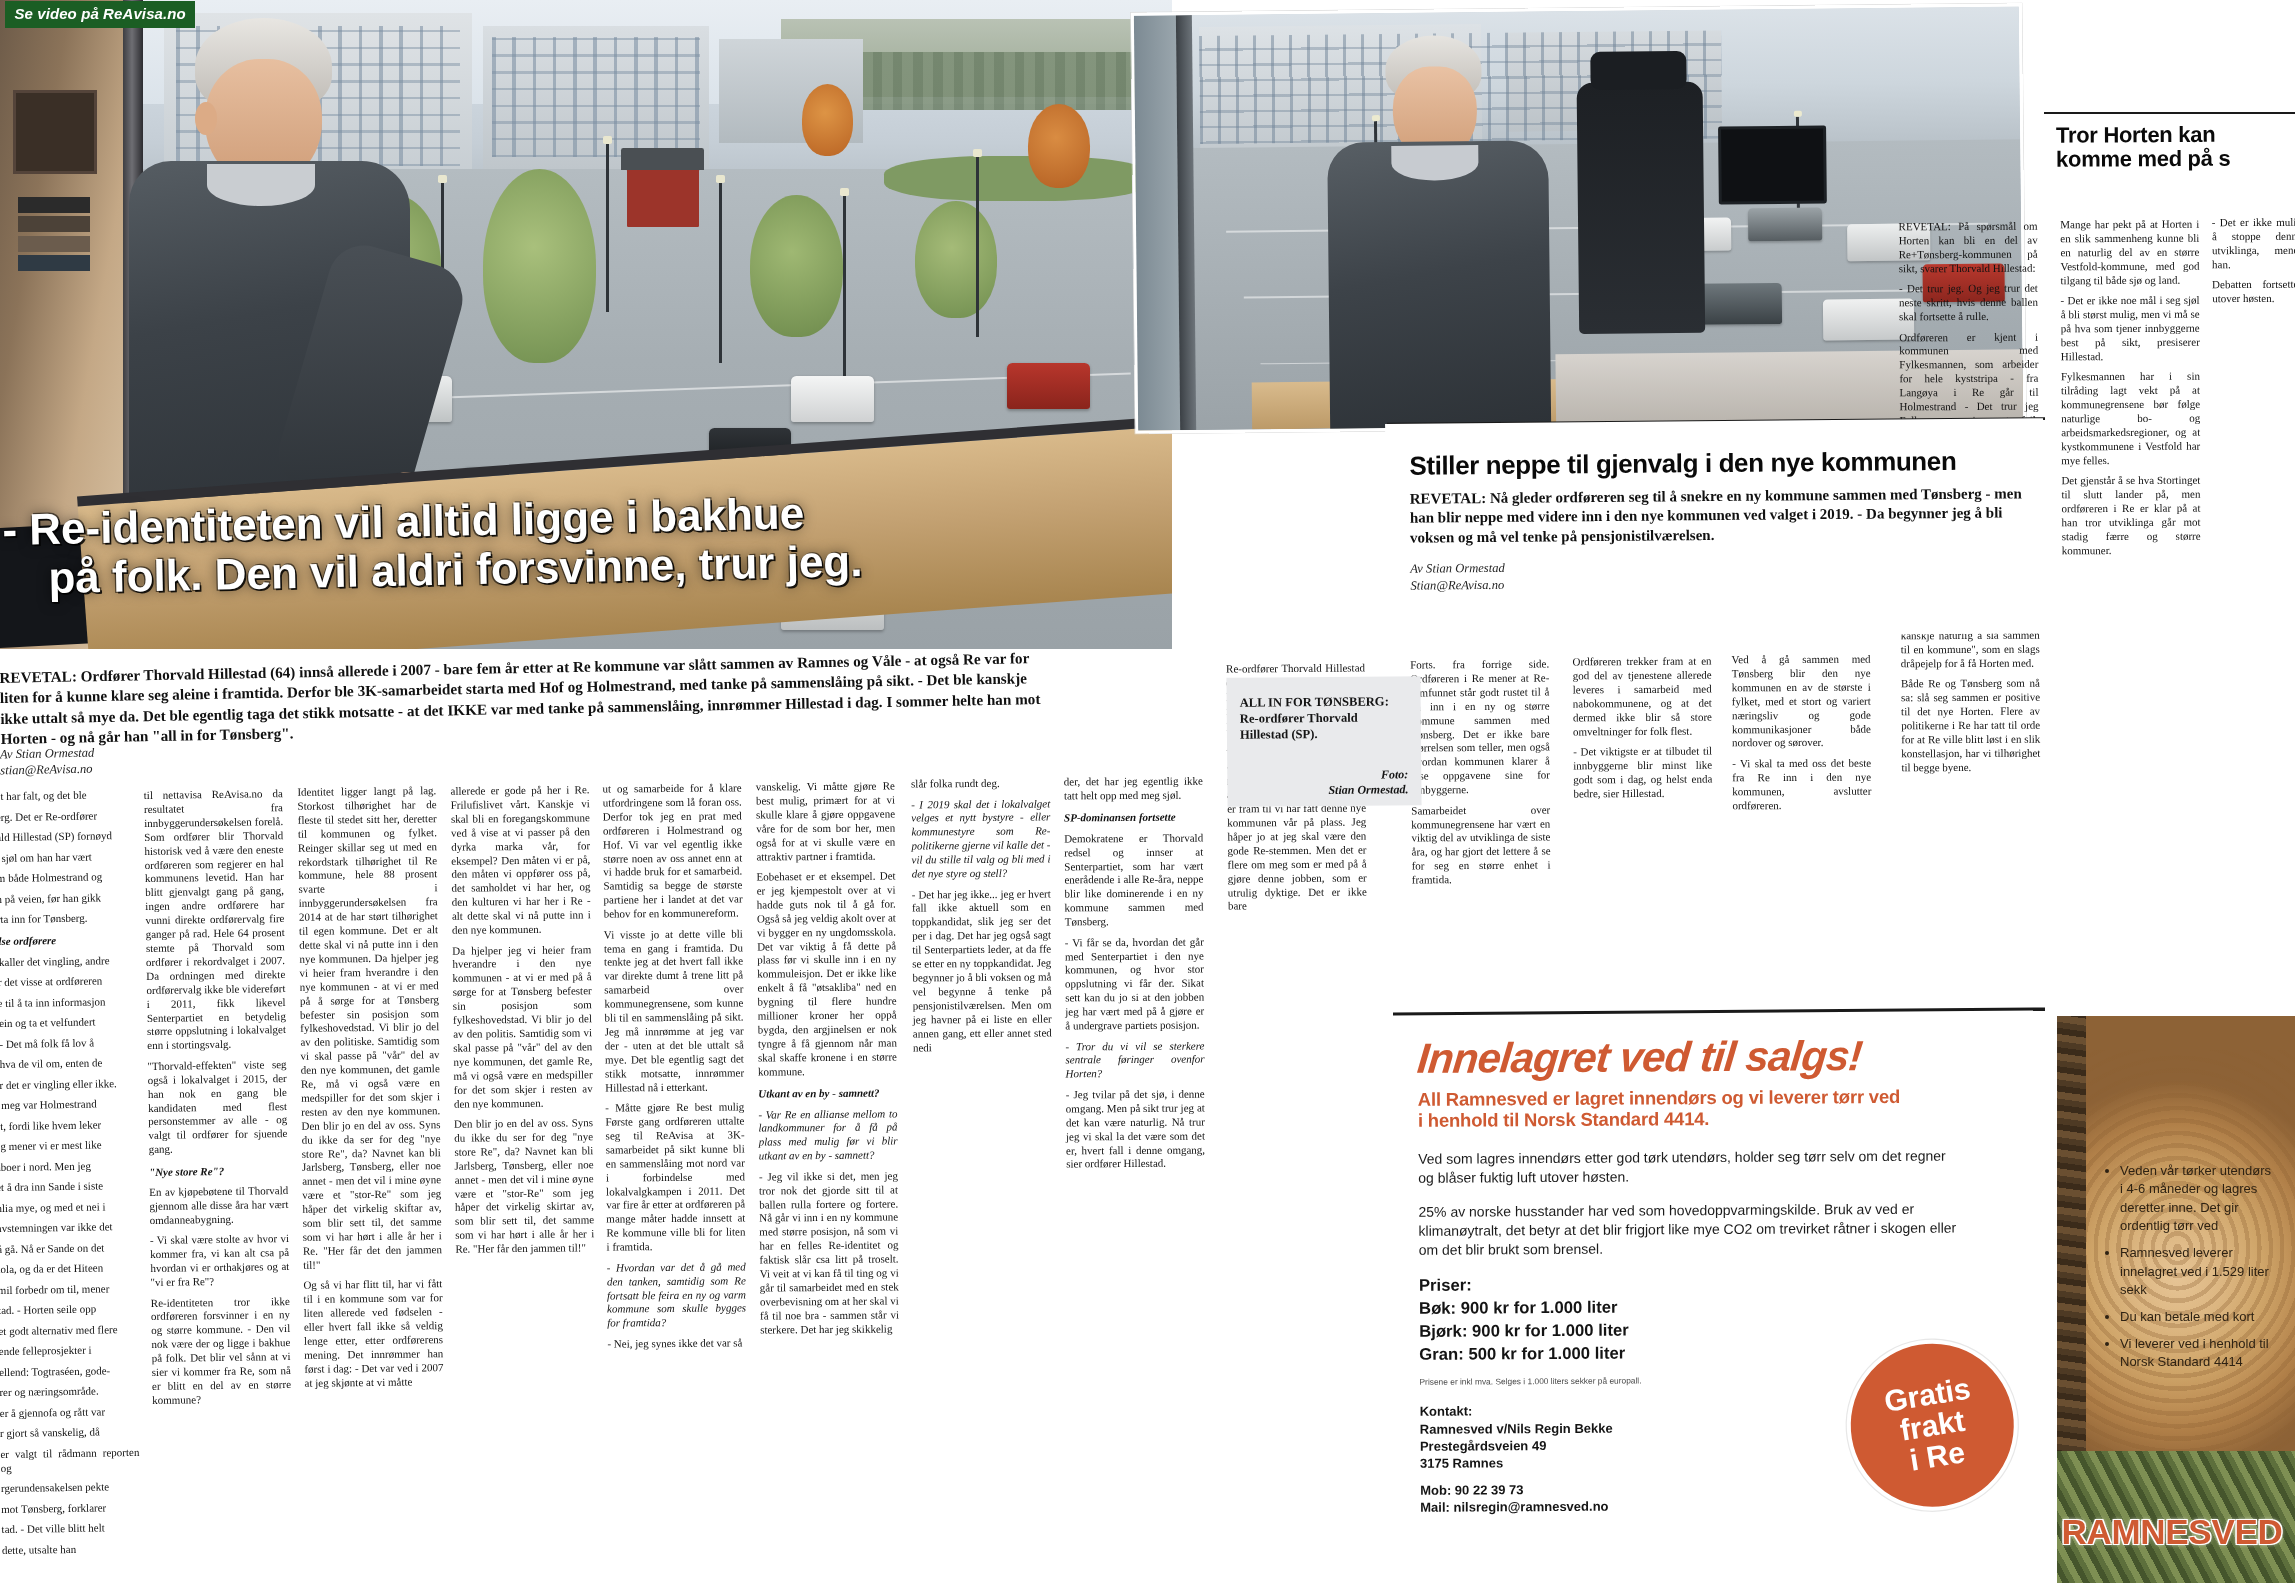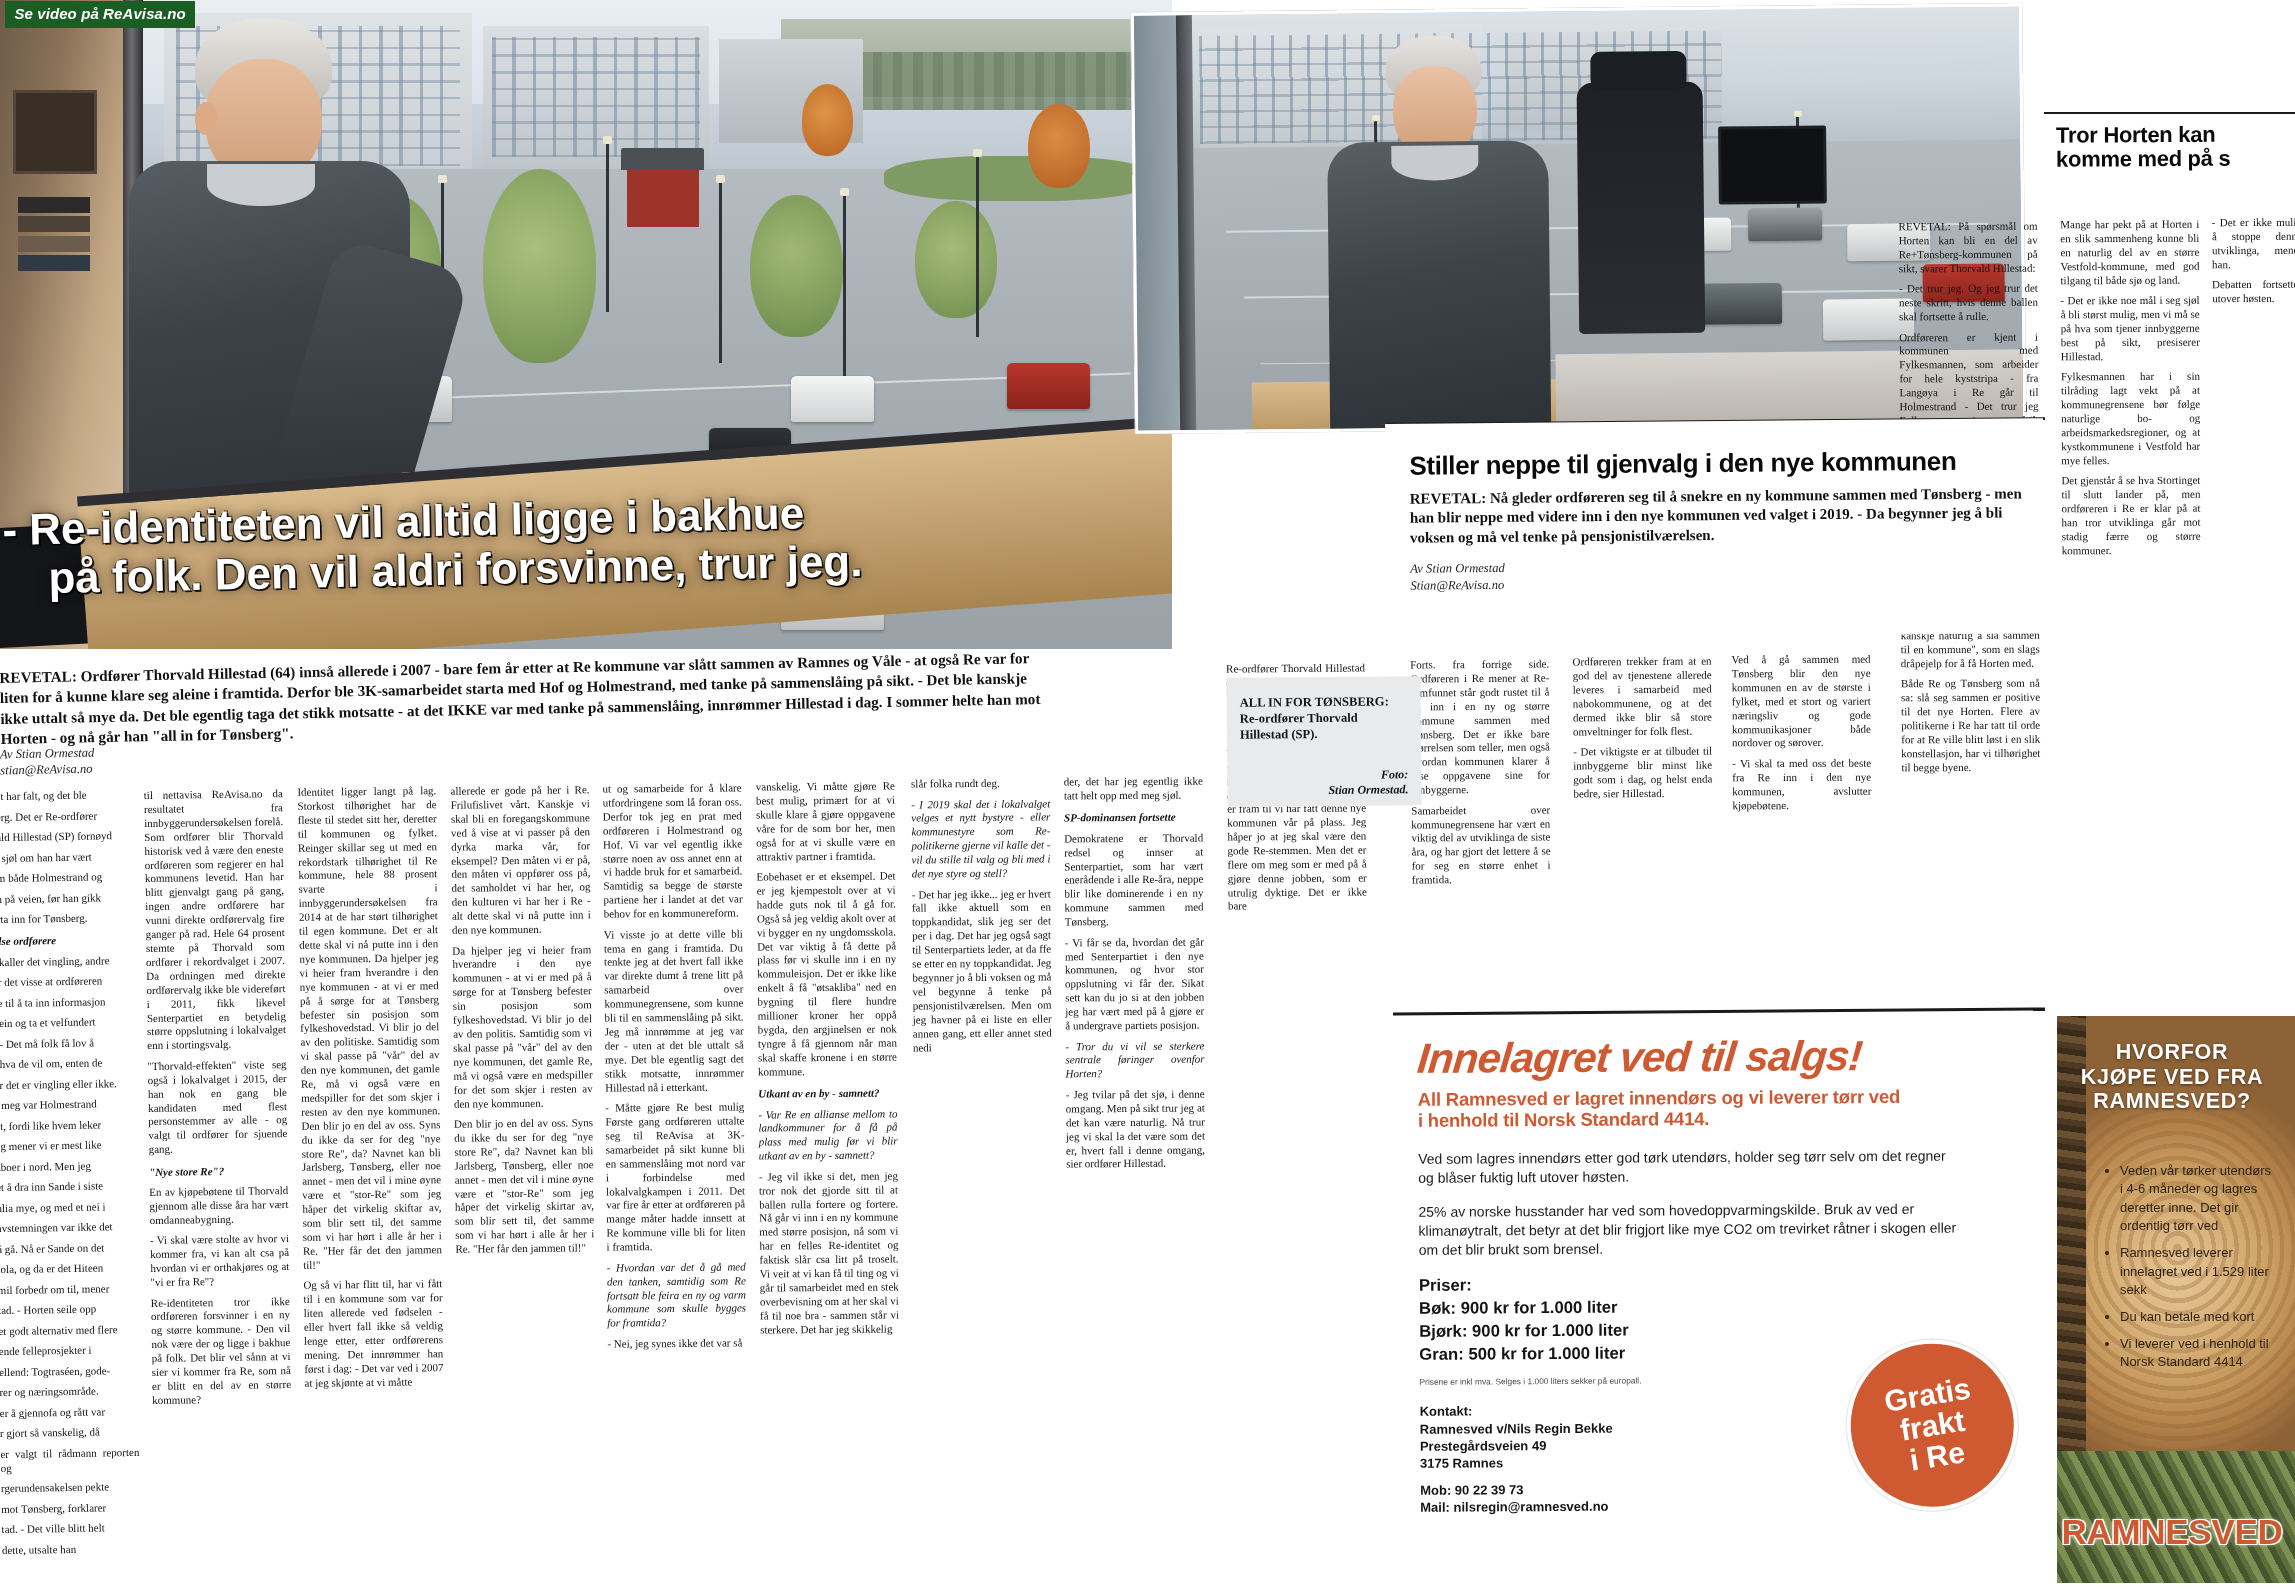--- a/index.html
+++ b/index.html
@@ -655,21 +655,21 @@
   <div class="col" id="col10">
       <p>Forts. fra forrige side. Ordføreren i Re mener at Re-samfunnet står godt rustet til å gå inn i en ny og større kommune sammen med Tønsberg. Det er ikke bare størrelsen som teller, men også hvordan kommunen klarer å løse oppgavene sine for innbyggerne.</p>
       <p>Samarbeidet over kommunegrensene har vært en viktig del av utviklinga de siste åra, og har gjort det lettere å se for seg en større enhet i framtida.</p>
     </div>
   <div class="col" id="col11">
       <p>Ordføreren trekker fram at en god del av tjenestene allerede leveres i samarbeid med nabokommunene, og at det dermed ikke blir så store omveltninger for folk flest.</p>
       <p>- Det viktigste er at tilbudet til innbyggerne blir minst like godt som i dag, og helst enda bedre, sier Hillestad.</p>
     </div>
   <div class="col" id="col12">
       <p>Ved å gå sammen med Tønsberg blir den nye kommunen en av de største i fylket, med et stort og variert næringsliv og gode kommunikasjoner både nordover og sørover.</p>
-      <p>- Vi skal ta med oss det beste fra Re inn i den nye kommunen, avslutter kjøpebøtene.</p>
+      <p>- Vi skal ta med oss det beste fra Re inn i den nye kommunen, avslutter ordføreren.</p>
     </div>
   <div class="col" id="col13">
       <p>REVETAL: På spørsmål om Horten kan bli en del av Re+Tønsberg-kommunen på sikt, svarer Thorvald Hillestad:</p>
       <p>- Det trur jeg. Og jeg trur det neste skritt, hvis denne ballen skal fortsette å rulle.</p>
       <p>Ordføreren er kjent i kommunen med Fylkesmannen, som arbeider for hele kyststripa - fra Langøya i Re går til Holmestrand - Det trur jeg Fylkesmannen gjør en stor feil. Hvis du ser på kartet, ser du den stripa med land som plutselig skal være en tynn stripe av Vestfold.</p>
       <p>Holmestrand inn i en eventuell ny kommune med Re, Tønsberg og Horten på sikt? Jeg tenker som så at dersom Fylkesmannen ikke hadde gjort det, hadde Horten blitt en innekkent enklave i Re+Tønsberg. Da kunne det kanskje gått enda kortere til man sa "shit no, dette her er kanskje naturlig å slå sammen til en kommune", som en slags dråpejelp for å få Horten med.</p>
       <p>Både Re og Tønsberg som nå sa: slå seg sammen er positive til det nye Horten. Flere av politikerne i Re har tatt til orde for at Re ville blitt løst i en slik konstellasjon, har vi tilhørighet til begge byene.</p>
     </div>
   <div class="col" id="col14">
       <p>Mange har pekt på at Horten i en slik sammenheng kunne bli en naturlig del av en større Vestfold-kommune, med god tilgang til både sjø og land.</p>
@@ -714,25 +714,20 @@
       <span>frakt</span>
       <span>i Re</span>
     </div>
   </div>
 
   <div id="ad-log">
     <div class="rings"></div>
     <div class="bark"></div>
     <div class="needles"></div>
     <div class="whiteleft"></div>
-    <div id="ad-log-title">
-      <div>HVORFOR</div>
-      <div>KJØPE VED FRA</div>
-      <div>RAMNESVED?</div>
-    </div>
     <ul id="ad-log-list">
         <li>Veden vår tørker utendørs i 4-6 måneder og lagres deretter inne. Det gir ordentlig tørr ved</li>
         <li>Ramnesved leverer innelagret ved i 1.529 liter sekk</li>
         <li>Du kan betale med kort</li>
         <li>Vi leverer ved i henhold til Norsk Standard 4414</li>
       </ul>
     <div id="ad-log-logo">RAMNESVED</div>
   </div>
 
 </div>

